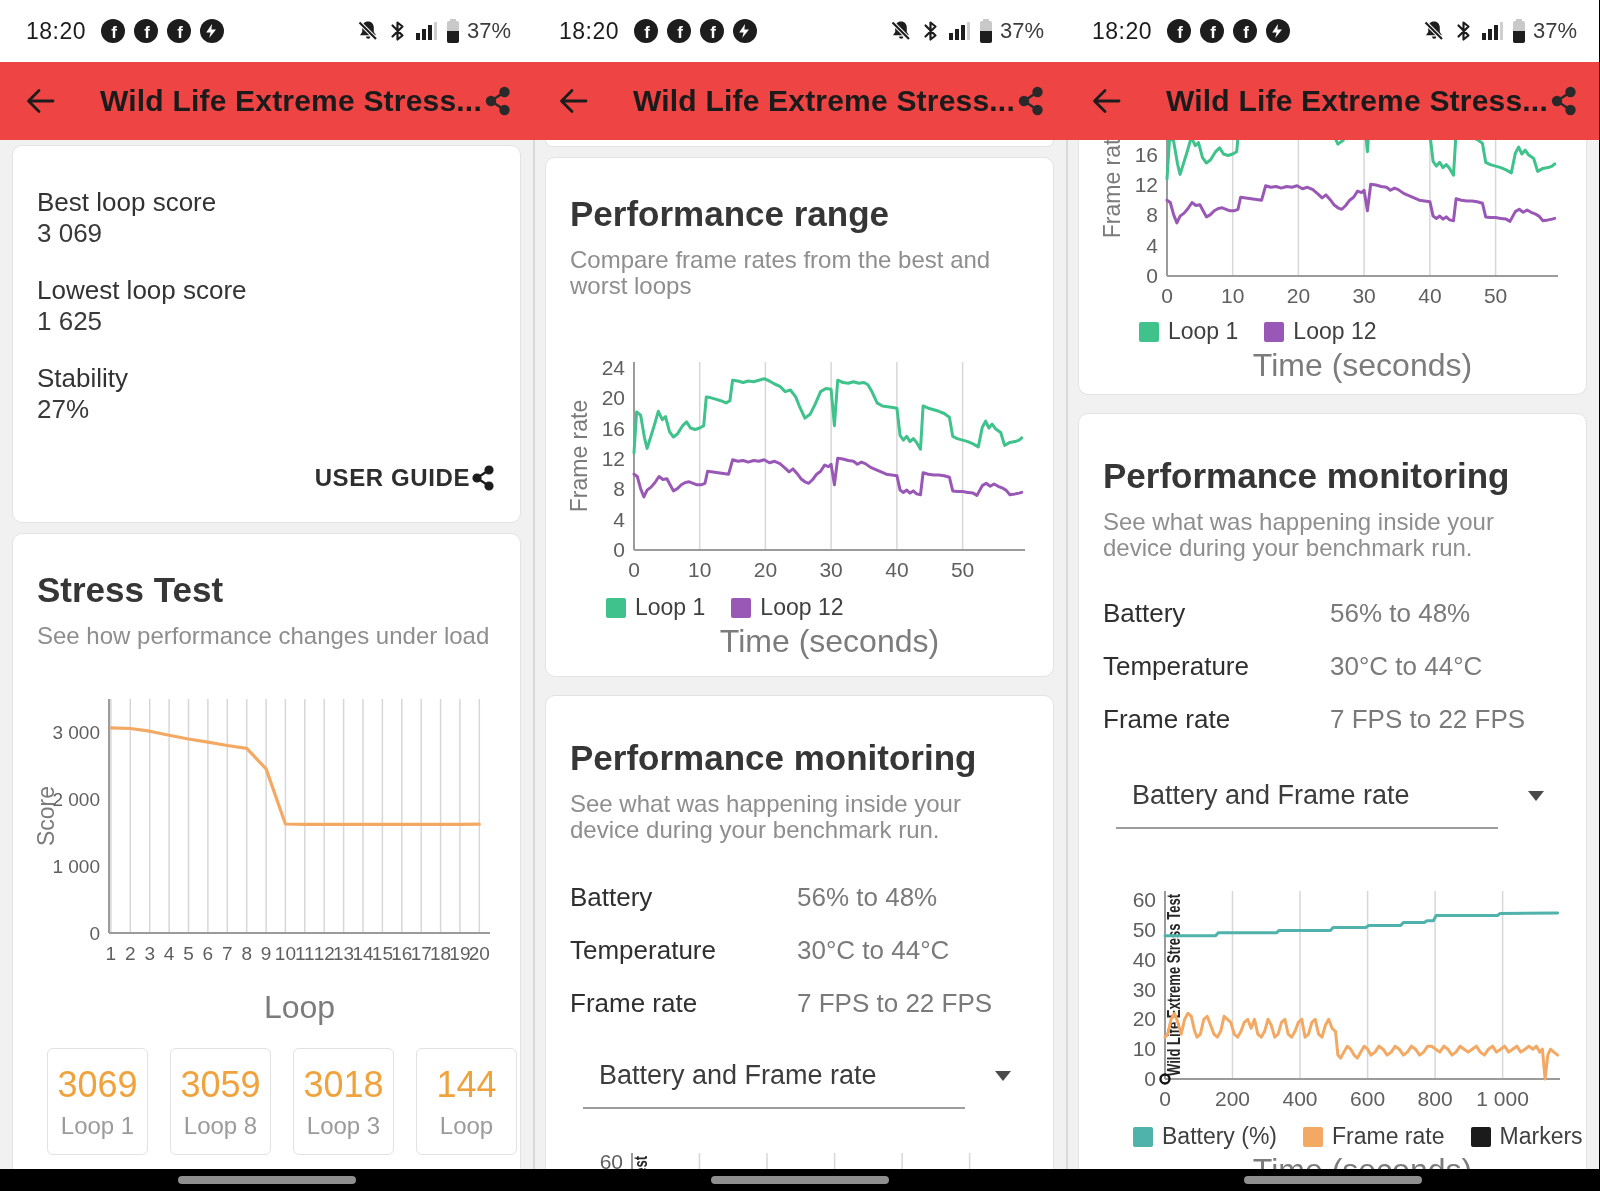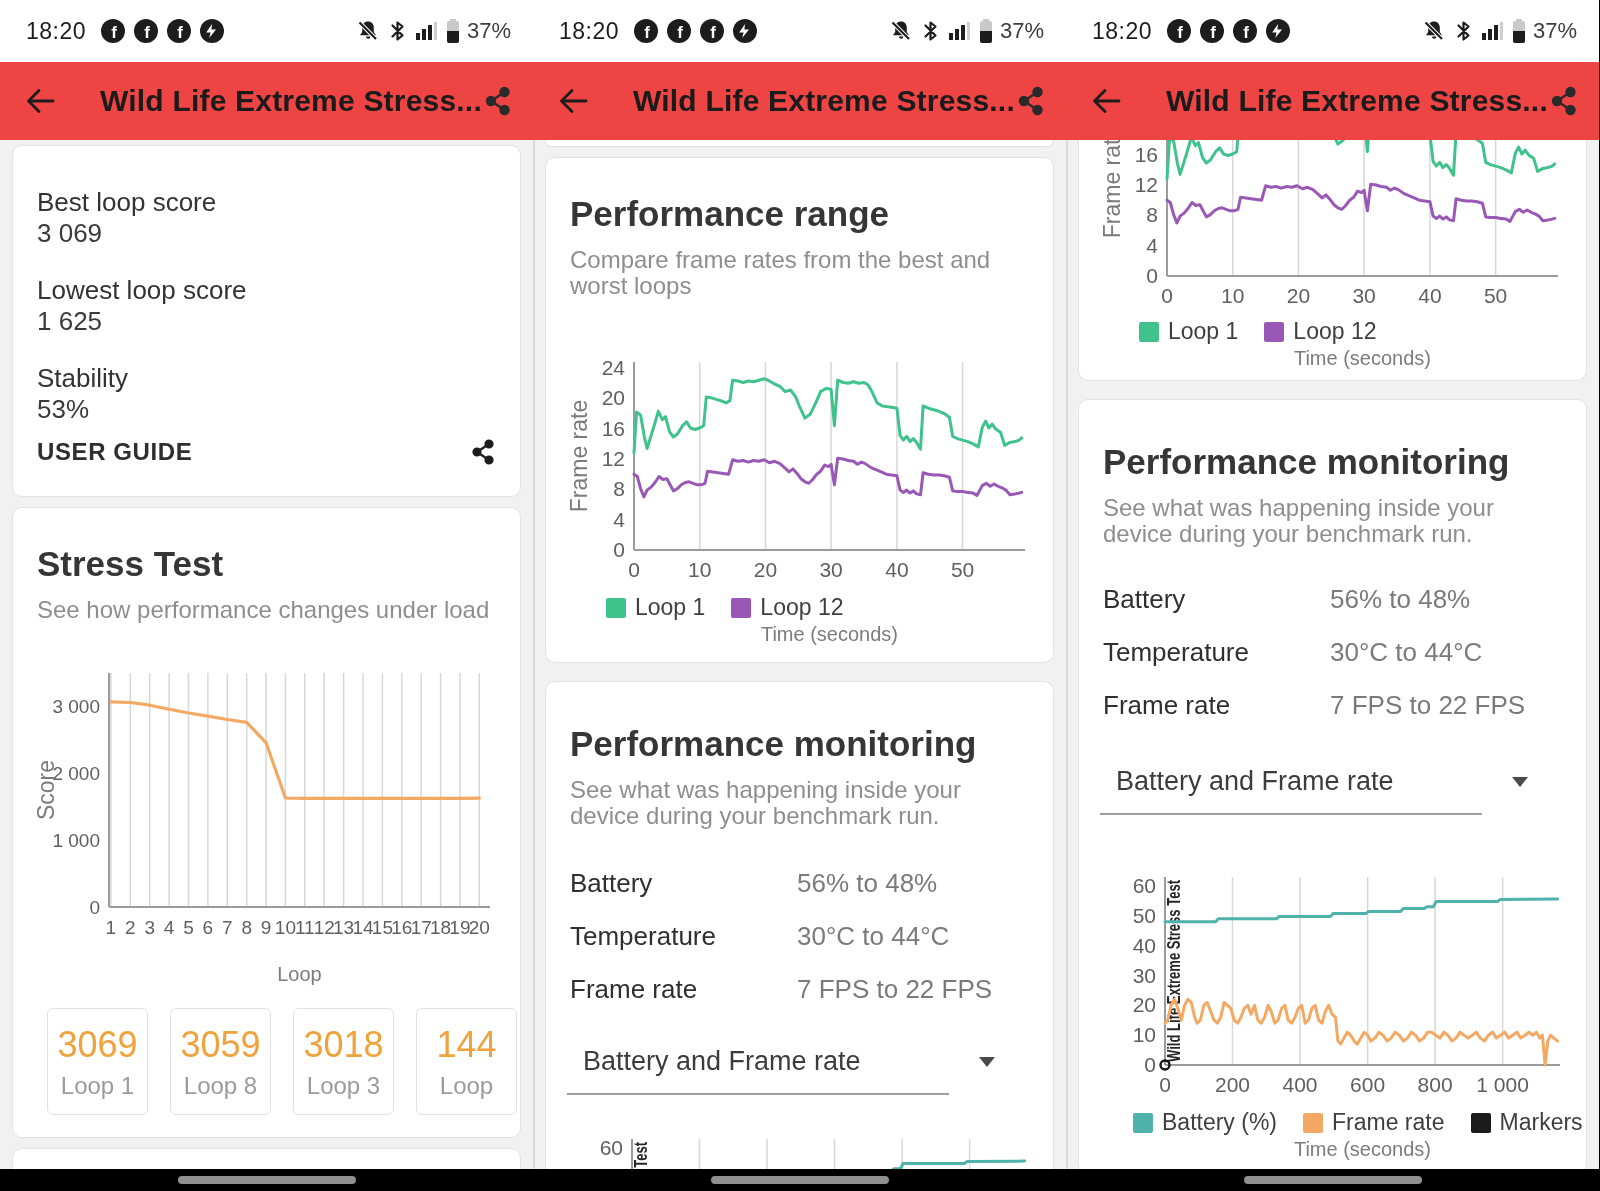--- a/index.html
+++ b/index.html
@@ -27,30 +27,30 @@
   .card { background:#fff; border:1px solid #e3e3e3; border-radius:10px; margin:0 12px; position:relative; }
   .card.cut-top { border-radius:0 0 10px 10px; border-top:none; }
 
   .sliver { height:7px; background:#fff; border:1px solid #e3e3e3; border-top:none; border-radius:0 0 10px 10px; margin:0 12px; }
 
   
   .summary-card { margin-top:5px; padding:28px 24px 30px 24px; }
   .sumrow { display:flex; justify-content:space-between; align-items:baseline; padding:13px 0;flex-direction:column; }
   .sumrow .lbl { font-size:26px; color:#333; }
   .sumrow .val { font-size:26px; color:#3a3a3a; }
-  .userguide { display:flex; justify-content:space-between; align-items:center; }
+  .userguide { display:flex; justify-content:flex-end; align-items:center; margin-top:26px; }
   .userguide .ug { font-size:24px; font-weight:bold; color:#2e2e2e; letter-spacing:.6px; }
 
   .sec-title { font-size:35px; font-weight:600; color:#363636; }
   .sec-sub { font-size:24px; color:#8e8e8e; line-height:26px; margin-top:13px; }
 
   .stress-card { margin-top:10px; padding:36px 0 22px 0; overflow:hidden; }
   .stress-card .head { padding:0 24px; }
   .chart-wrap { margin-top:40px; padding-left:24px; }
-  .xlabel { font-size:20px; color:#7c7c7c; text-align:center; }
+  .xlabel { font-size:32px; color:#7c7c7c; text-align:center; }
   .xlabel.stress { width:461px; margin-left:24px; padding-left:64px; }
   .xlabel.range { width:465px; margin-left:24px; padding-left:54px; margin-top:2px; }
 
   .minirow { display:flex; gap:22px; padding-left:34px; margin-top:22px; width:560px; }
   .minicard { flex:0 0 101px; height:107px; background:#fff; border:1px solid #e2e2e2; border-radius:6px;
               display:flex; flex-direction:column; align-items:center; justify-content:center; gap:6px; }
   .minicard .mv { font-size:36px; color:#f0a23c; }
   .minicard .ml { font-size:24px; color:#9b9b9b; }
 
   .teaser-card { margin-top:10px; padding:40px 24px 40px 24px; }
@@ -63,21 +63,21 @@
   .lg-item { display:flex; align-items:center; gap:9px; }
   .lg-sq { width:20px; height:20px; border-radius:2px; }
   .lg-lbl { font-size:23px; color:#3f3f3f; }
 
   .mon-card { margin-top:18px; padding:42px 0 12px 0; overflow:hidden; }
   .mon-card .head { padding:0 24px; }
   .monrows { margin-top:28px; padding:0 24px; }
   .monrow { display:flex; padding:11px 0; align-items:baseline; }
   .monrow .lbl { font-size:26px; color:#2f2f2f; width:227px; }
   .monrow .val { font-size:26px; color:#7a7a7a; }
-  .dropdown { margin-top:30px; padding:0 19px; }
+  .dropdown { margin-top:30px; padding:0 35px; }
   .dd-row { display:flex; align-items:center; padding-left:18px; }
   .dd-text { font-size:27px; color:#3c3c3c; }
   .dd-caret { width:0; height:0; border-left:8px solid transparent; border-right:8px solid transparent; border-top:10px solid #4a4a4a; margin-left:118px; }
   .dd-line { border-bottom:2px solid #9e9e9e; margin:16px 0 0 2px; width:382px; }
 
   .clip { overflow:hidden; position:relative; }
   .p3-top-clip { height:170px; }
   .p3-top-clip .inner { margin-top:-62px; }
   .p2-bot-clip { height:91px; margin-top:30px; }
   .mon-chart-wrap { margin-top:48px; padding-left:24px; }
@@ -160,21 +160,21 @@
         <div class="sumrow">
           <span class="lbl">Best loop score</span>
           <span class="val">3 069</span>
         </div>
         <div class="sumrow">
           <span class="lbl">Lowest loop score</span>
           <span class="val">1 625</span>
         </div>
         <div class="sumrow">
           <span class="lbl">Stability</span>
-          <span class="val">53%</span>
+          <span class="val">27%</span>
         </div>
         <div class="userguide">
           <span class="ug">USER GUIDE</span>
           <svg width="26" height="26">
               <g stroke="#1d1d1d" stroke-width="2.2" fill="#1d1d1d">
                 <line x1="19" y1="5" x2="7" y2="13"></line>
                 <line x1="7" y1="13" x2="19" y2="21"></line>
                 <circle cx="19" cy="5" r="3.5"></circle>
                 <circle cx="7" cy="13" r="3.5"></circle>
                 <circle cx="19" cy="21" r="3.5"></circle>

